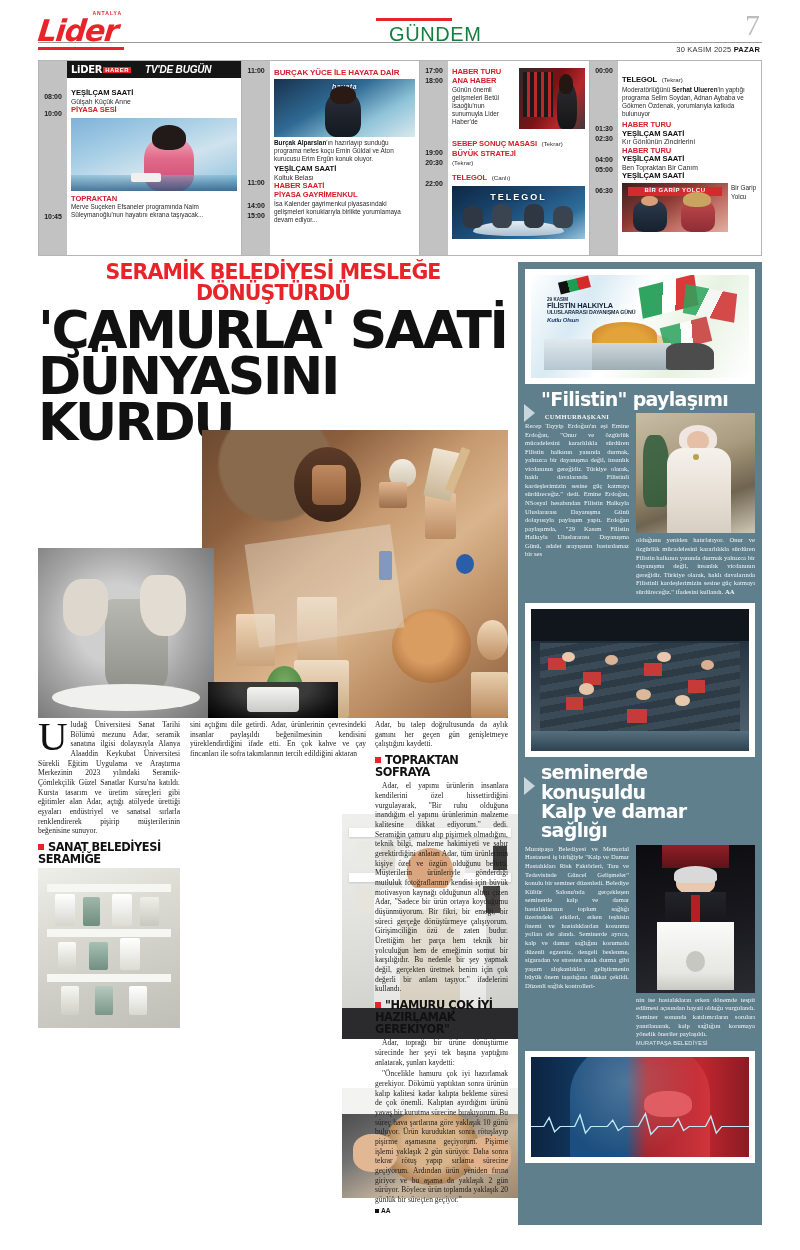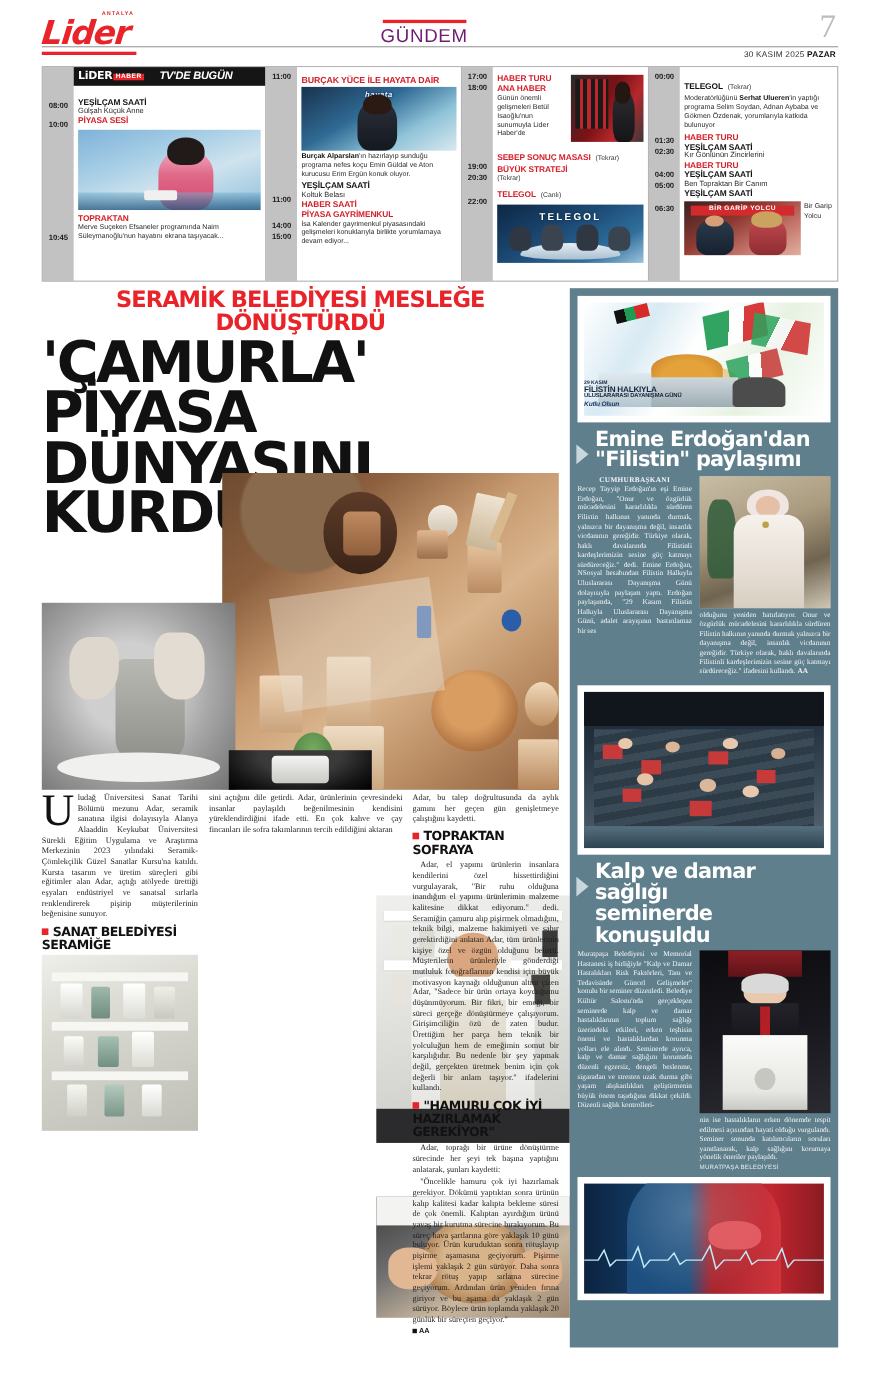--- a/index.html
+++ b/index.html
@@ -24,22 +24,22 @@
   .logo-antalya {
     position: absolute; right: 2px; top: -6px;
     font-size: 5px; font-weight: 700; letter-spacing: 1px;
     color: #e8242a;
   }
   .logo-underline { width: 86px; height: 3px; background: #e8242a; margin-top: 1px; }
 
   .gundem-wrap { position: absolute; left: 346px; top: 18px; text-align: center; }
   .gundem-bar { width: 76px; height: 3px; background: #e8242a; margin: 0 auto 2px; }
   .gundem-text {
-    font-size: 17px; letter-spacing: 0.6px; color: #701a75;
-    font-family: "Liberation Sans", sans-serif; font-weight: 400;
+    font-size: 20px; letter-spacing: 0.6px; color: #15803d;
+    font-family: "Liberation Sans", sans-serif; font-weight: 400; margin-left: 43px;
   }
 
   .pagenum {
     position: absolute; right: 40px; top: 8px;
     font-size: 30px; color: #bcbcbc; font-weight: 300;
     font-family: "Liberation Serif", serif;
   }
   .masthead-rule { position: absolute; left: 38px; top: 42px; width: 724px; height: 1px; background: #9a9a9a; }
   .datebar {
     position: absolute; right: 40px; top: 45px;
@@ -220,22 +220,22 @@
 
   .flagart {
     width: 100%; height: 103px;
     background:
       radial-gradient(ellipse at 55% 70%, #e8cf9a 0 12%, transparent 13%),
       linear-gradient(120deg,#ffffff 0%,#d8eaf3 25%,#ffffff 45%,#e7f2e2 70%,#ffffff 100%);
     position: relative; overflow: hidden;
   }
   .fl { position:absolute; }
   .flag-title {
-    position:absolute; left:0; top:22px; font-size:7.4px; font-weight:900;
-    color:#16243a; line-height:1.1; letter-spacing:-0.2px;margin-top:48px;
+    position:absolute; left:16px; top:22px; font-size:7.4px; font-weight:900;
+    color:#16243a; line-height:1.1; letter-spacing:-0.2px;
   }
   .flag-title .sm { font-size:4.6px; display:block; font-weight:700; letter-spacing:0; }
   .flag-title .sm2 { font-size:5.3px; display:block; font-weight:800; letter-spacing:-0.1px; }
   .flag-script { font-size:6px; font-style:italic; color:#1d3b6b; display:block; margin-top:1px; }
 
   .side-title {
     color:#fff; font-family:"DejaVu Sans", sans-serif;
     font-weight: 800; font-size: 19px; line-height: 1.02;
     letter-spacing:-0.7px; margin: 6px 0 4px 16px;
   }
@@ -428,21 +428,21 @@
           </div>
           <div class="pbody" style="font-size:6.4px;line-height:1.45">Bir Garip Yolcu</div>
         </div>
       </div>
     </div>
   </div>
 
   <div class="main-left">
     <div class="kicker">SERAMİK BELEDİYESİ MESLEĞE DÖNÜŞTÜRDÜ</div>
     <div class="headline">
-      <div>'ÇAMURLA' PİYASA</div>
+      <div>'ÇAMURLA' SAATİ</div>
       <div>DÜNYASINI KURDU</div>
     </div>
 
     <div class="collage">
       <div class="ph ph-big">
         <div class="pot" style="left:30%;top:6%;width:22%;height:26%;background:linear-gradient(180deg,#5c3b28,#3a2418);border-radius:50%;"></div>
         <div class="pot" style="left:36%;top:12%;width:11%;height:14%;background:linear-gradient(180deg,#c08a60,#8f5f3c);border-radius:6px;"></div>
         <div class="pot round" style="left:61%;top:10%;width:9%;height:10%;background:linear-gradient(180deg,#f3ece0,#cfc3b0);"></div>
         <div class="pot" style="left:58%;top:18%;width:9%;height:9%;background:linear-gradient(180deg,#e0b790,#9d6f4c);border-radius:3px;"></div>
         <div class="pot" style="left:73%;top:22%;width:10%;height:16%;background:linear-gradient(180deg,#e6c49f,#bb8c63);border-radius:3px;"></div>
@@ -562,21 +562,20 @@
           <span>FİLİSTİN HALKIYLA</span>
           <span class="sm2">ULUSLARARASI DAYANIŞMA GÜNÜ</span>
           <span class="flag-script">Kutlu Olsun</span>
         </div>
       </div>
     </div>
 
     <div style="position:relative">
       <div class="flagtab" style="top:14px"></div>
       <div class="side-title">
-        <div>Emine Erdoğan'dan</div>
         <div>"Filistin" paylaşımı</div>
       </div>
     </div>
 
     <div class="side2col" style="margin-top:3px">
       <div class="c" style="max-width:104px">
         <div class="sidebody">
           <span class="caps" style="display:block;text-align:center;font-weight:700">CUMHURBAŞKANI</span>
           <span>Recep Tayyip Erdoğan'ın eşi Emine Erdoğan, "Onur ve özgürlük mücadelesini kararlılıkla sürdüren Filistin halkının yanında durmak, yalnızca bir dayanışma değil, insanlık vicdanının gereğidir. Türkiye olarak, haklı davalarında Filistinli kardeşlerimizin sesine güç katmayı sürdüreceğiz." dedi. Emine Erdoğan, NSosyal hesabından Filistin Halkıyla Uluslararası Dayanışma Günü dolayısıyla paylaşım yaptı. Erdoğan paylaşımda, "29 Kasım Filistin Halkıyla Uluslararası Dayanışma Günü, adalet arayışının bastırılamaz bir ses</span>
         </div>
@@ -611,22 +610,22 @@
         <div style="position:absolute;left:78%;top:36%;width:6%;height:7%;background:#d9b091;border-radius:50%;"></div>
         <div style="position:absolute;left:22%;top:52%;width:7%;height:8%;background:#e5c4a8;border-radius:50%;"></div>
         <div style="position:absolute;left:48%;top:56%;width:7%;height:8%;background:#dcb89a;border-radius:50%;"></div>
         <div style="position:absolute;left:66%;top:60%;width:7%;height:8%;background:#e8c9ae;border-radius:50%;"></div>
       </div>
     </div>
 
     <div style="position:relative">
       <div class="flagtab" style="top:14px"></div>
       <div class="side-title">
+        <div>seminerde konuşuldu</div>
         <div>Kalp ve damar sağlığı</div>
-        <div>seminerde konuşuldu</div>
       </div>
     </div>
 
     <div class="side2col" style="margin-top:3px">
       <div class="c" style="max-width:104px">
         <div class="sidebody">Muratpaşa Belediyesi ve Memorial Hastanesi iş birliğiyle "Kalp ve Damar Hastalıkları Risk Faktörleri, Tanı ve Tedavisinde Güncel Gelişmeler" konulu bir seminer düzenledi. Belediye Kültür Salonu'nda gerçekleşen seminerde kalp ve damar hastalıklarının toplum sağlığı üzerindeki etkileri, erken teşhisin önemi ve hastalıklardan korunma yolları ele alındı. Seminerde ayrıca, kalp ve damar sağlığını korumada düzenli egzersiz, dengeli beslenme, sigaradan ve stresten uzak durma gibi yaşam alışkanlıkları geliştirmenin büyük önem taşıdığına dikkat çekildi. Düzenli sağlık kontrolleri-</div>
       </div>
       <div class="c">
         <div class="podium">
           <div style="position:absolute;left:22%;top:0;width:56%;height:16%;background:linear-gradient(180deg,#8e1f26,#5d1318);"></div>

